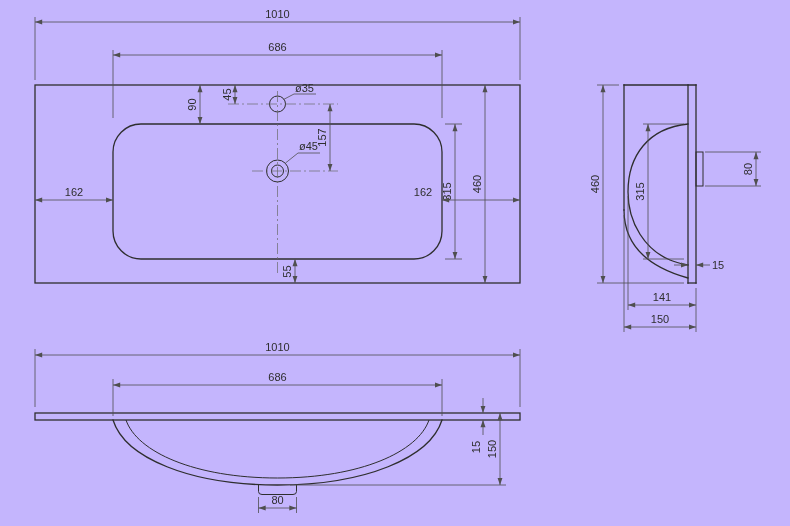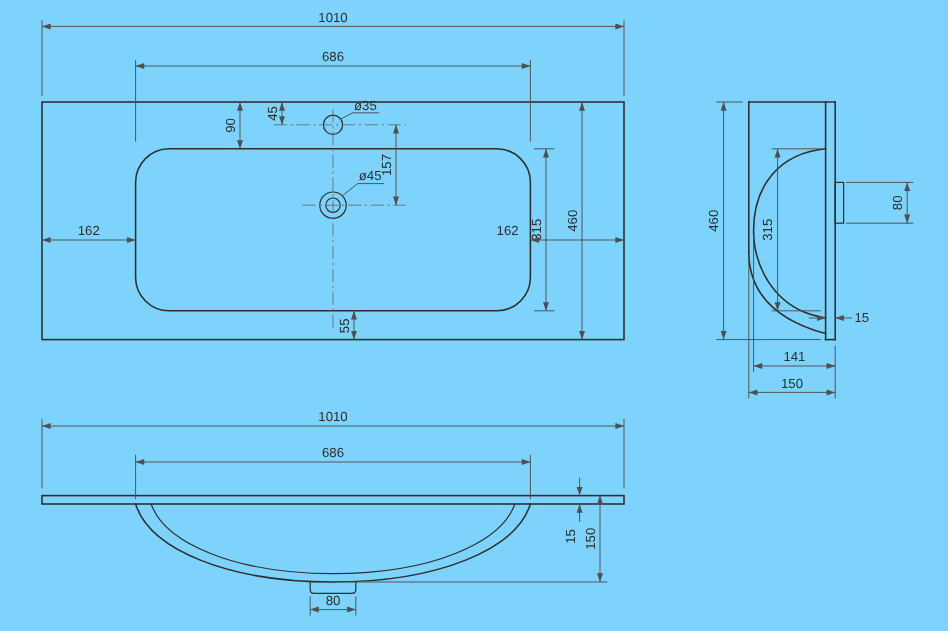--- a/index.html
+++ b/index.html
@@ -1,16 +1,16 @@
 <!DOCTYPE html>
 <html><head>
 <meta charset="utf-8">
 <style>
   html,body{margin:0;padding:0;background:#ffffff;}
-  #stage{position:relative;width:790px;height:526px;background:#7dd3fc;overflow:hidden;}
+  #stage{position:relative;width:790px;height:526px;background:#c4b5fd;overflow:hidden;}
   svg{position:absolute;left:0;top:0;}
   .obj{stroke:#2e2e2e;stroke-width:1.3;fill:none;stroke-linecap:square;}
   .thin{stroke:#2e2e2e;stroke-width:1;fill:none;}
   .dim{stroke:#4f4f4f;stroke-width:0.8;fill:none;}
   .cl{stroke:#6a6a6a;stroke-width:0.7;fill:none;stroke-dasharray:11 3 2 3;}
   .dimtext{font-family:"Liberation Sans",sans-serif;font-size:11px;fill:#2e2e2e;}
 </style>
 </head>
 <body>
 

